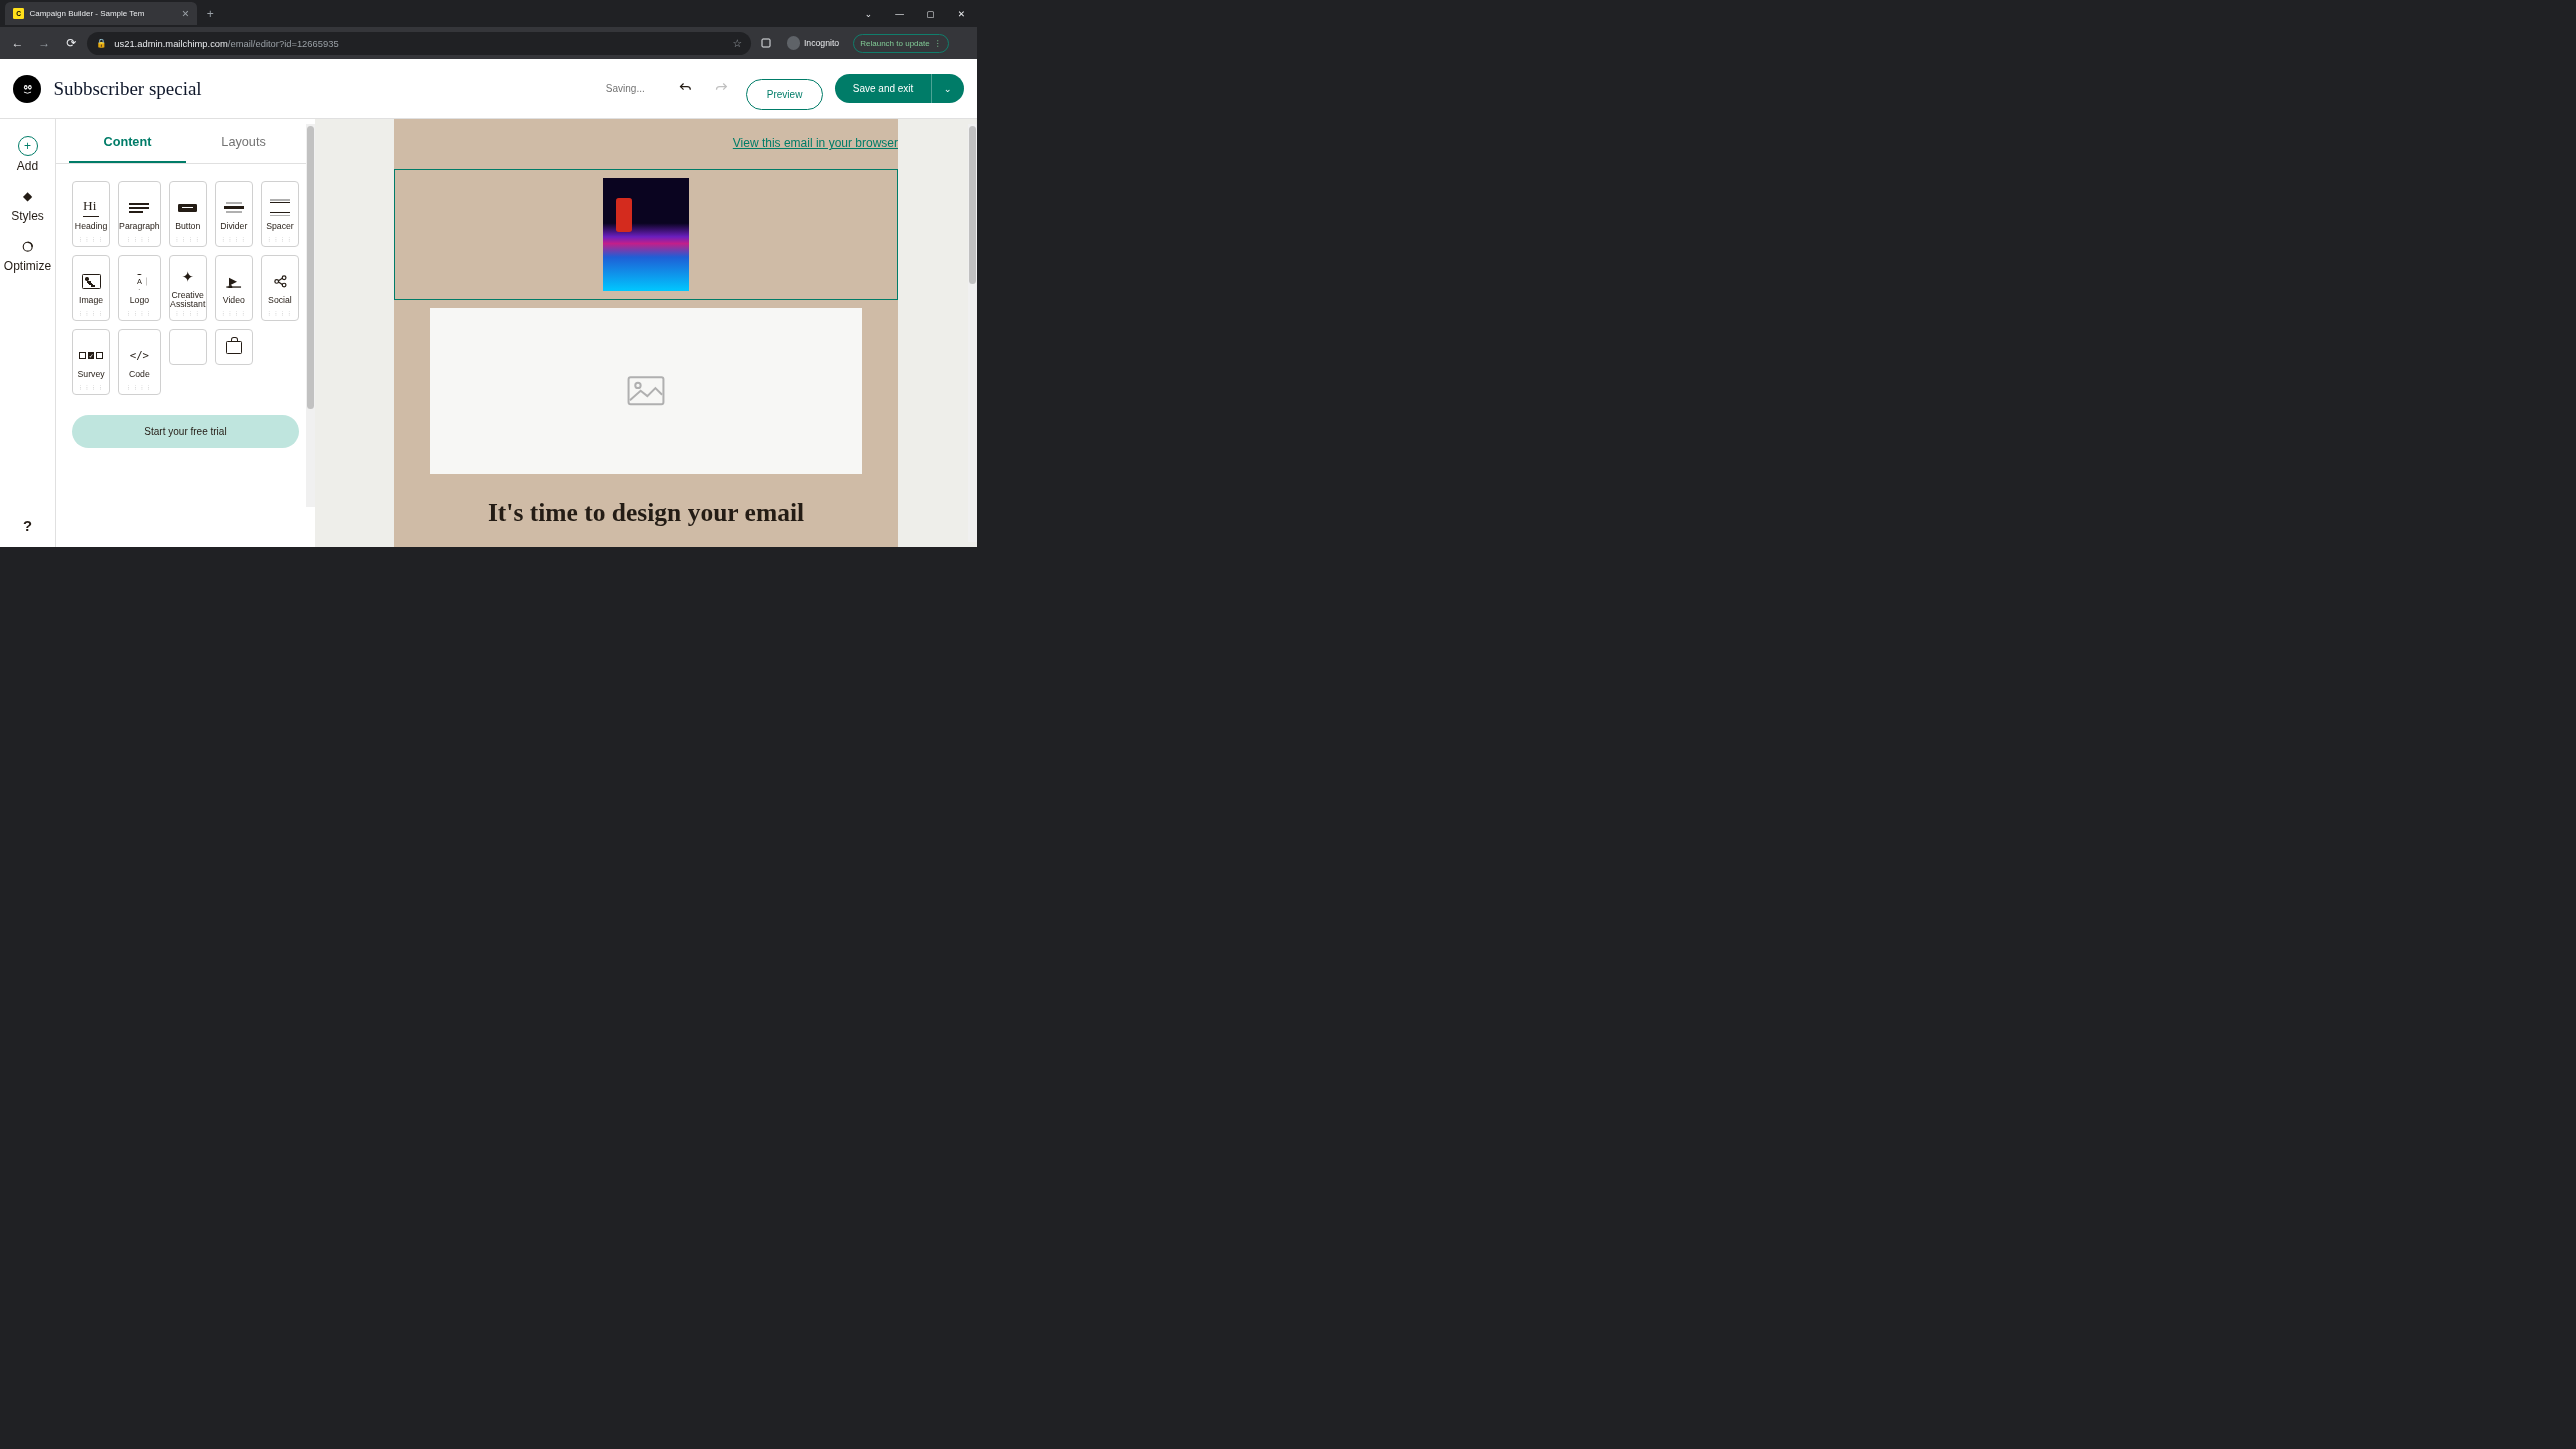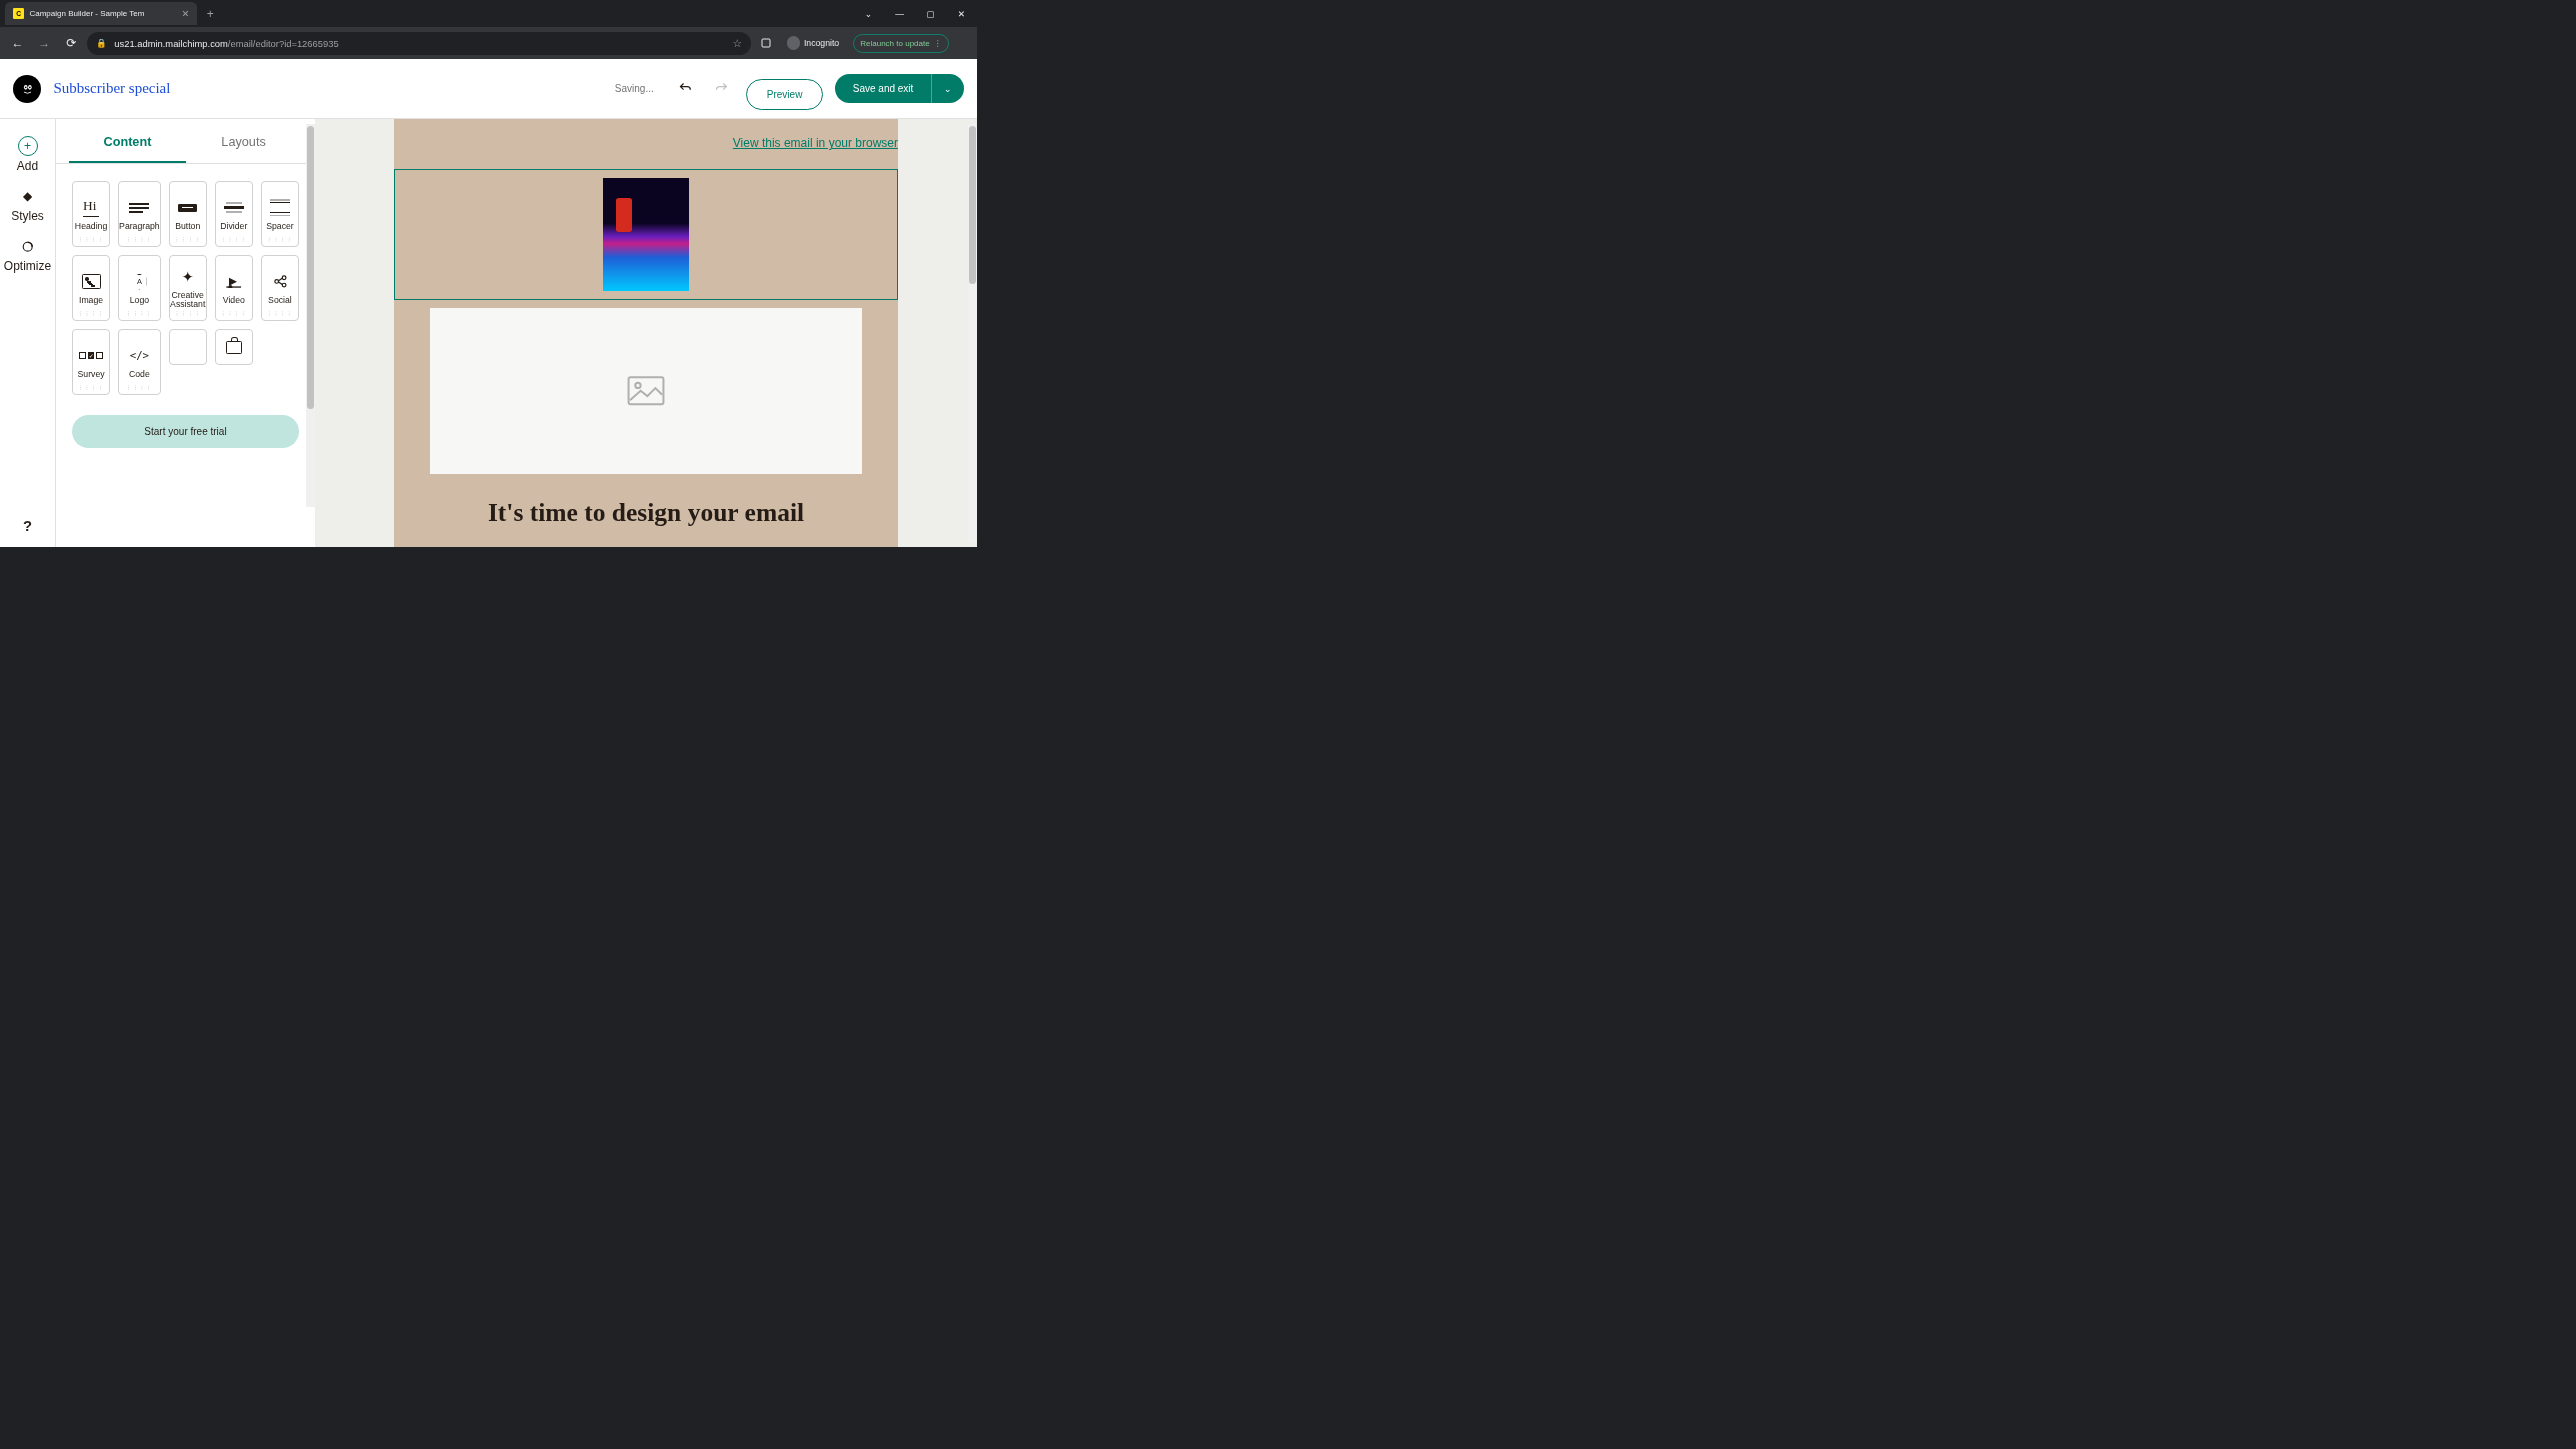--- a/index.html
+++ b/index.html
@@ -26,23 +26,23 @@
 .star-icon { color: #9aa0a6; margin-left: auto; font-size: 10.7px; }
 .incognito-badge { display: flex; align-items: center; gap: 4px; color: #e8eaed; font-size: 8.7px; margin-left: 5.4px; }
 .incognito-icon { width: 13.4px; height: 13.4px; background: #5f6368; border-radius: 50%; }
 .relaunch-btn { border: 0.7px solid #107e6c; color: #81c995; border-radius: 10.7px; padding: 4px 6.7px; font-size: 8px; display: flex; align-items: flex-start; gap: 4px; margin-left: 8px; }
 .ext-icon { width: 19px; height: 19px; display:flex; align-items:center; justify-content:center; color:#e8eaed; }
 
 
 .app-area { background: #fff; height: calc(100% - 59px); display: flex; flex-direction: column; }
 .app-header { height: 60px; display: flex; align-items: center; padding: 0 13.4px; border-bottom: 0.7px solid #e0e0e0; gap: 12px; }
 .app-logo { width: 28px; height: 28px; background: #000; border-radius: 50%; display: flex; align-items: center; justify-content: center; font-size: 16px; }
-.campaign-title { font-family: Georgia, serif; font-size: 15px; font-weight: 500; color: #1d4ed8; }
+.campaign-title { font-family: Georgia, serif; font-size: 19px; font-weight: 500; color: #0f172a; }
 .header-spacer { flex: 1; }
-.saving-text { color: #737373; font-size: 10px; margin-right: 8px; }
+.saving-text { color: #737373; font-size: 10px; margin-right: 17px; }
 .undo-btn, .redo-btn { width: 24px; height: 24px; display: flex; align-items: center; justify-content: center; font-size: 13.4px; cursor: pointer; }
 .undo-btn { color: #241c15; }
 .redo-btn { color: #b0b0b0; }
 .preview-btn { border: 0.7px solid #007c68; background: #fff; color: #007c68; border-radius: 19px; padding: 9.4px 20px; font-size: 10px; font-weight: 500; cursor: pointer; margin-top: 12px; }
 .save-group { display: flex; }
 .save-btn { background: #007c68; color: #fff; border-radius: 19px 0 0 19px; padding: 9.4px 17.4px; font-size: 10px; font-weight: 500; border: none; cursor: pointer; }
 .save-drop { background: #007c68; color: #fff; border-radius: 0 19px 19px 0; padding: 9.4px 12px; border: none; border-left: 0.7px solid rgba(255,255,255,0.3); cursor: pointer; font-size: 9.4px; }
 
 
 .main-layout { flex: 1; display: flex; overflow: hidden; }

